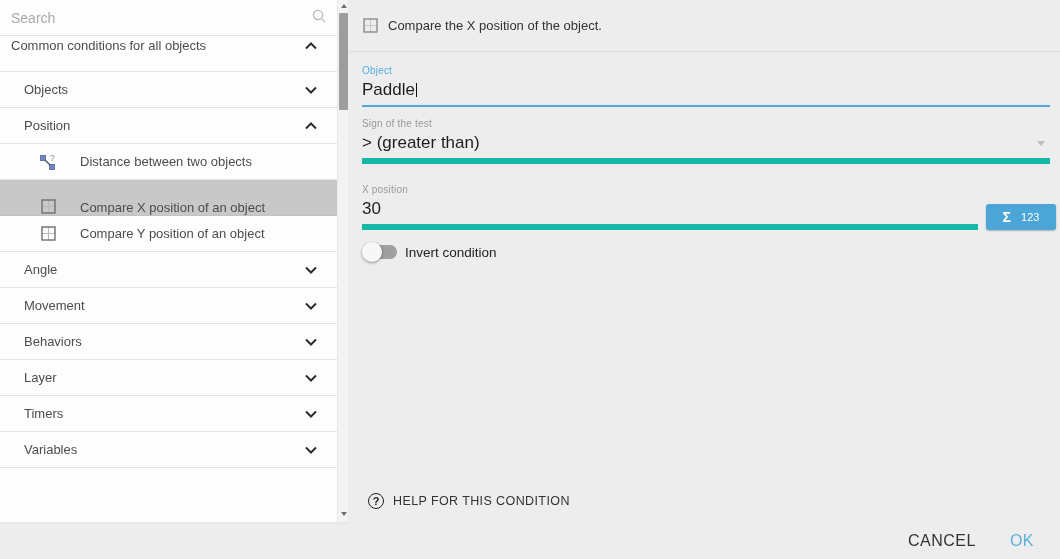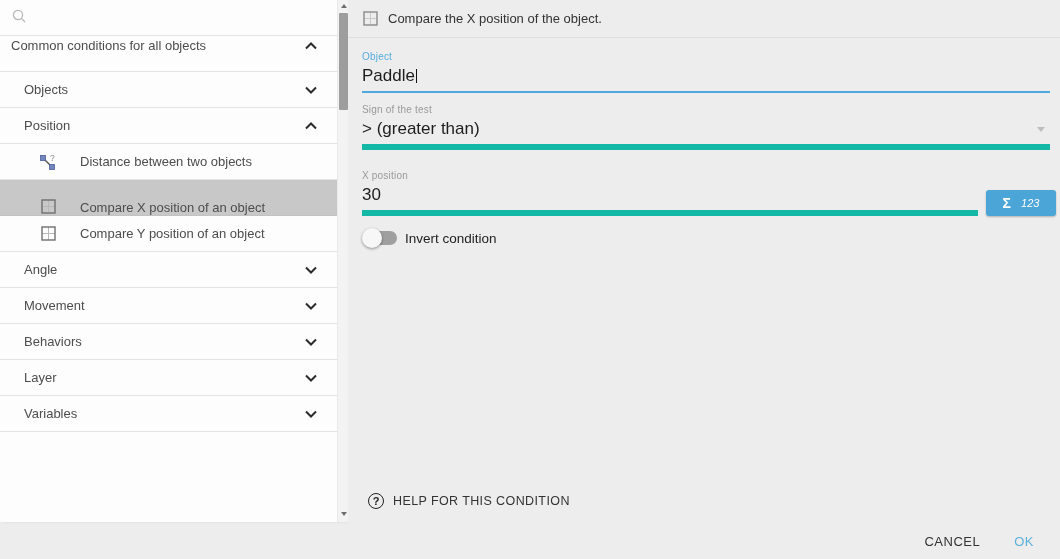--- a/index.html
+++ b/index.html
@@ -48,21 +48,21 @@
   .tri-down { width:0; height:0; border-left:3px solid transparent; border-right:3px solid transparent; border-top:4px solid #6e6e6e; }
   .sb-thumb { position:absolute; left:1px; top:13px; width:9px; height:97px; background:#9d9d9d; border-radius:1px; }
 
   
   .editor {
     position:absolute; left:348px; top:0; width:712px; height:559px;
     display:flex; flex-direction:column; background:#ededed;
   }
   .editor-scroll { flex:1; display:flex; flex-direction:column; overflow:hidden; }
   .ed-header {
-    height:38px; border-bottom:1px solid #ddd;
+    height:52px; border-bottom:1px solid #ddd;
     display:flex; align-items:center; padding-left:14px; gap:9px;
     font-size:13px; color:#333;
   }
   .field { margin:0 10px 0 14px; }
   .field-label { font-size:10px; color:#9a9a9a; letter-spacing:.2px; }
   .field-label.accent { color:#55ade0; }
   .field-value {
     font-size:17px; color:#1d1d1d; padding:4px 0 5px 0;
     display:flex; align-items:center; position:relative;
   }
@@ -74,21 +74,21 @@
   .xpos-block { margin:20px 4px 0 14px; display:flex; align-items:flex-end; }
   .xpos-left { flex:1; border-bottom:6px solid #14b8a6; margin-right:8px; }
   .expr-btn {
     width:70px; height:26px; border:none; border-radius:3px;
     background:#4ba5d6; color:#fff; cursor:pointer;
     display:flex; align-items:center; justify-content:center; gap:10px;
     font-family:"Liberation Sans", sans-serif;
     box-shadow:0 1px 2px rgba(0,0,0,0.25);
   }
   .expr-sigma { font-size:14px; font-weight:bold; }
-  .expr-123 { font-size:11px;font-style:italic; }
+  .expr-123 { font-size:11px; }
   .toggle-row { margin:11px 10px 0 14px; display:flex; align-items:center; height:22px; }
   .toggle { position:relative; width:33px; height:14px; margin-left:2px; cursor:pointer; }
   .toggle-track { position:absolute; left:2px; top:0; width:31px; height:14px; border-radius:7px; background:#9f9f9f; }
   .toggle-thumb {
     position:absolute; left:-2px; top:-3px; width:20px; height:20px; border-radius:50%;
     background:#f7f7f7; box-shadow:0 1px 3px rgba(0,0,0,0.4);
   }
   .toggle-label { margin-left:8px; font-size:13.5px; color:#222; }
   .spacer { flex:1; }
   .help-row { display:flex; align-items:center; padding:0 0 14px 20px; cursor:pointer; }
@@ -97,37 +97,38 @@
     display:flex; align-items:center; justify-content:center;
     font-size:11px; font-weight:bold; color:#222; flex:0 0 auto;
   }
   .help-label { margin-left:9px; font-size:12.5px; color:#333; letter-spacing:.4px; }
   .ed-footer {
     height:36px; display:flex; align-items:center; justify-content:flex-end;
     padding-right:26px; gap:34px;
   }
   .btn-text {
     border:none; background:transparent; cursor:pointer;
-    font-family:"Liberation Sans", sans-serif; font-size:13px; letter-spacing:.5px;
+    font-family:"Liberation Sans", sans-serif; font-size:16px; letter-spacing:.5px;
   }
   .btn-cancel { color:#333; }
   .btn-ok { color:#5cb1da; }
 
   
   .grid-icon-svg { display:block; }
 </style>
 </head>
 <body>
 
 <div class="dialog">
 
   <aside class="sidebar-paper">
     <div class="sidebar-list">
 
       <div class="srow search-row">
+        <input class="search-input" type="text" placeholder="Search" style="">
         <span>
           <svg width="16" height="16" viewBox="0 0 16 16">
               <circle cx="7" cy="7" r="4.6" fill="none" stroke="#b9b9b9" stroke-width="1.3"></circle>
               <line x1="10.4" y1="10.4" x2="14" y2="14" stroke="#b9b9b9" stroke-width="1.3"></line>
             </svg>
         </span>
       </div>
 
       <div class="srow group">
         <span class="lbl">Common conditions for all objects</span>
@@ -220,20 +221,28 @@
 
       <div class="srow cat">
         <span class="lbl">Layer</span>
         <span class="chev">
           <svg width="12" height="8" viewBox="0 0 12 8">
               <polyline points="1,1.5 6,6.5 11,1.5" fill="none" stroke="#2b2b2b" stroke-width="2"></polyline>
             </svg>
         </span>
       </div>
 
+      <div class="srow cat">
+        <span class="lbl">Timers</span>
+        <span class="chev">
+          <svg width="12" height="8" viewBox="0 0 12 8">
+              <polyline points="1,1.5 6,6.5 11,1.5" fill="none" stroke="#2b2b2b" stroke-width="2"></polyline>
+            </svg>
+        </span>
+      </div>
 
       <div class="srow cat">
         <span class="lbl">Variables</span>
         <span class="chev">
           <svg width="12" height="8" viewBox="0 0 12 8">
               <polyline points="1,1.5 6,6.5 11,1.5" fill="none" stroke="#2b2b2b" stroke-width="2"></polyline>
             </svg>
         </span>
       </div>
 

